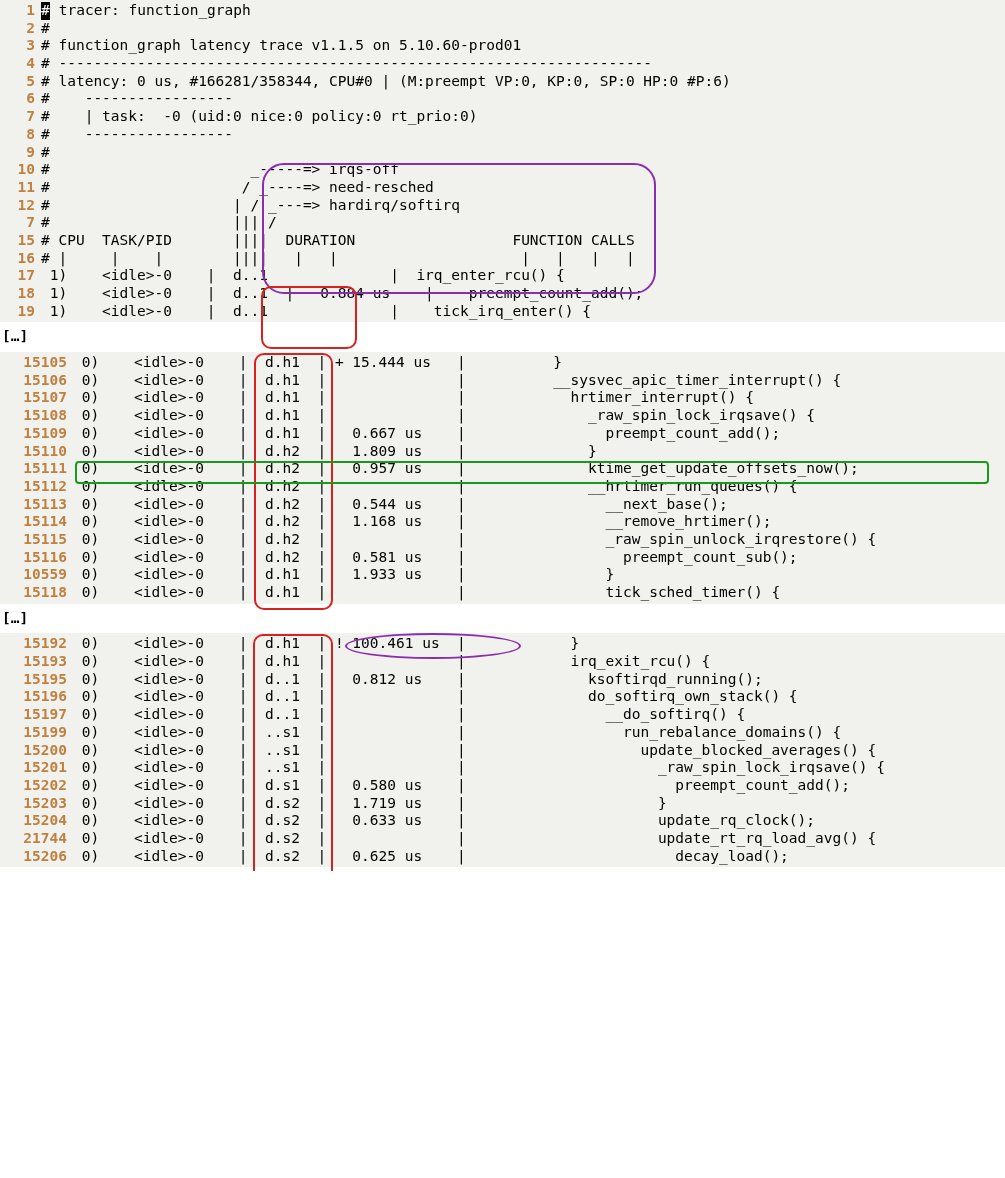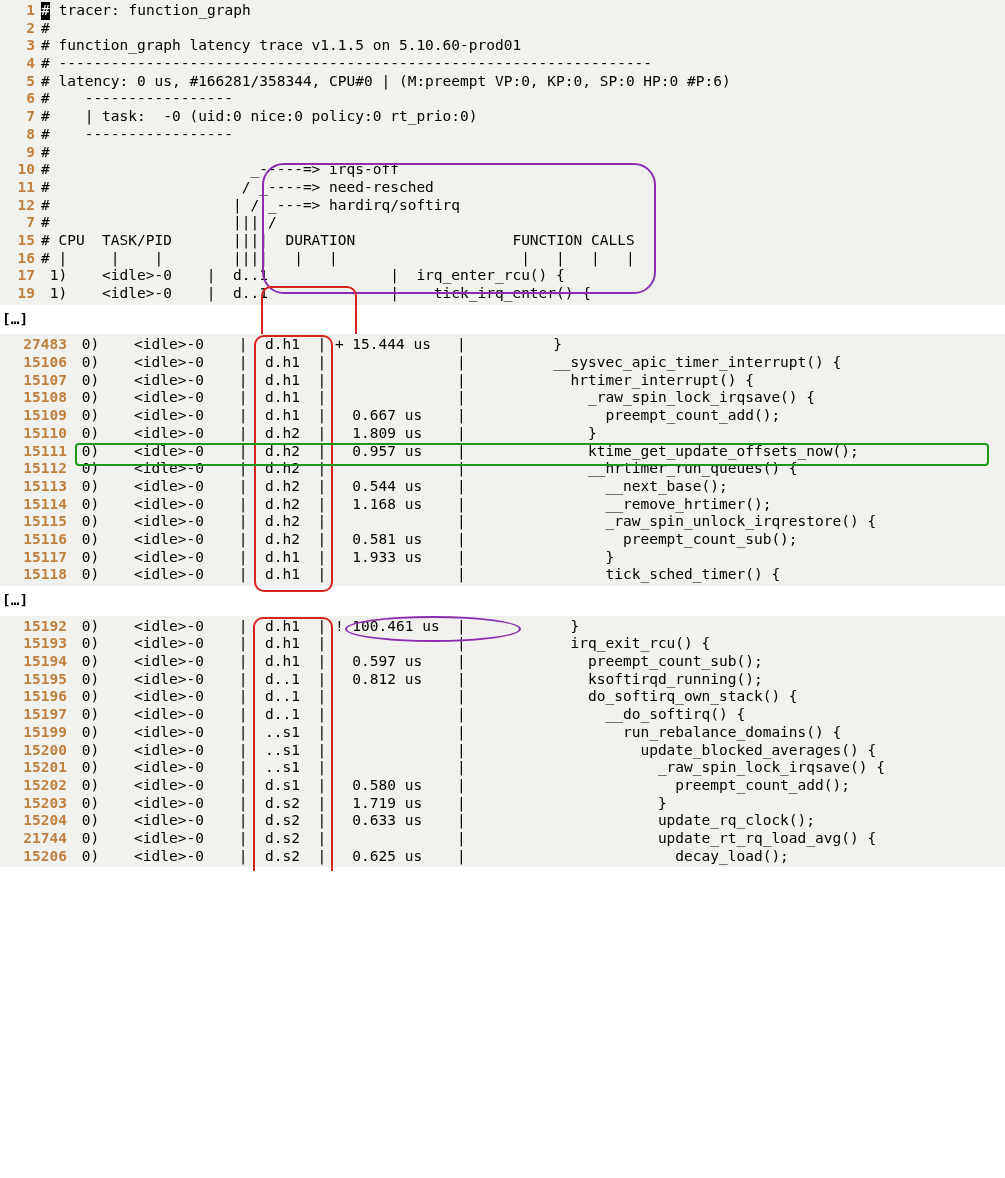--- a/index.html
+++ b/index.html
@@ -71,52 +71,52 @@
       <div class="row"><span class="ln ln1">7</span><span class="code">#    | task:  -0 (uid:0 nice:0 policy:0 rt_prio:0)</span></div>
       <div class="row"><span class="ln ln1">8</span><span class="code">#    -----------------</span></div>
       <div class="row"><span class="ln ln1">9</span><span class="code">#</span></div>
       <div class="row"><span class="ln ln1">10</span><span class="code">#                       _-----=&gt; irqs-off        </span></div>
       <div class="row"><span class="ln ln1">11</span><span class="code">#                      / _----=&gt; need-resched    </span></div>
       <div class="row"><span class="ln ln1">12</span><span class="code">#                     | / _---=&gt; hardirq/softirq </span></div>
       <div class="row"><span class="ln ln1">7</span><span class="code">#                     ||| /                      </span></div>
       <div class="row"><span class="ln ln1">15</span><span class="code"># CPU  TASK/PID       ||||  DURATION                  FUNCTION CALLS</span></div>
       <div class="row"><span class="ln ln1">16</span><span class="code"># |     |    |        ||||   |   |                     |   |   |   |</span></div>
       <div class="row"><span class="ln ln1">17</span><span class="code"> 1)    &lt;idle&gt;-0    |  d..1              |  irq_enter_rcu() {</span></div>
+      <div class="row"><span class="ln ln1">18</span><span class="code"> 1)    &lt;idle&gt;-0    |  d..1  |   0.884 us    |    preempt_count_add();</span></div>
       <div class="row"><span class="ln ln1">19</span><span class="code"> 1)    &lt;idle&gt;-0    |  d..1              |    tick_irq_enter() {</span></div>
       <div class="hl" style="left: 262px; top: 163px; width: 390px; height: 127px; border: 2px solid rgb(138, 45, 176); border-radius: 22px;"></div>
       <div class="hl" style="left: 261px; top: 286px; width: 92px; height: 59px; border: 2px solid rgb(216, 34, 31); border-radius: 10px;"></div>
     </div>
 
   <div class="sep">[…]</div>
 
   <div class="block" id="b2">
-      <div class="row"><span class="ln ln2">27483</span><span class="code"> 0)    &lt;idle&gt;-0    |  d.h1  | + 15.444 us   |          }</span></div>
+      <div class="row"><span class="ln ln2">15105</span><span class="code"> 0)    &lt;idle&gt;-0    |  d.h1  | + 15.444 us   |          }</span></div>
       <div class="row"><span class="ln ln2">15106</span><span class="code"> 0)    &lt;idle&gt;-0    |  d.h1  |               |          __sysvec_apic_timer_interrupt() {</span></div>
       <div class="row"><span class="ln ln2">15107</span><span class="code"> 0)    &lt;idle&gt;-0    |  d.h1  |               |            hrtimer_interrupt() {</span></div>
       <div class="row"><span class="ln ln2">15108</span><span class="code"> 0)    &lt;idle&gt;-0    |  d.h1  |               |              _raw_spin_lock_irqsave() {</span></div>
       <div class="row"><span class="ln ln2">15109</span><span class="code"> 0)    &lt;idle&gt;-0    |  d.h1  |   0.667 us    |                preempt_count_add();</span></div>
       <div class="row"><span class="ln ln2">15110</span><span class="code"> 0)    &lt;idle&gt;-0    |  d.h2  |   1.809 us    |              }</span></div>
       <div class="row"><span class="ln ln2">15111</span><span class="code"> 0)    &lt;idle&gt;-0    |  d.h2  |   0.957 us    |              ktime_get_update_offsets_now();</span></div>
       <div class="row"><span class="ln ln2">15112</span><span class="code"> 0)    &lt;idle&gt;-0    |  d.h2  |               |              __hrtimer_run_queues() {</span></div>
       <div class="row"><span class="ln ln2">15113</span><span class="code"> 0)    &lt;idle&gt;-0    |  d.h2  |   0.544 us    |                __next_base();</span></div>
       <div class="row"><span class="ln ln2">15114</span><span class="code"> 0)    &lt;idle&gt;-0    |  d.h2  |   1.168 us    |                __remove_hrtimer();</span></div>
       <div class="row"><span class="ln ln2">15115</span><span class="code"> 0)    &lt;idle&gt;-0    |  d.h2  |               |                _raw_spin_unlock_irqrestore() {</span></div>
       <div class="row"><span class="ln ln2">15116</span><span class="code"> 0)    &lt;idle&gt;-0    |  d.h2  |   0.581 us    |                  preempt_count_sub();</span></div>
-      <div class="row"><span class="ln ln2">15117</span><span class="code"> 0)    &lt;idle&gt;-0    |  d.h1  |   1.933 us    |                }</span></div>
+      <div class="row"><span class="ln ln2">10559</span><span class="code"> 0)    &lt;idle&gt;-0    |  d.h1  |   1.933 us    |                }</span></div>
       <div class="row"><span class="ln ln2">15118</span><span class="code"> 0)    &lt;idle&gt;-0    |  d.h1  |               |                tick_sched_timer() {</span></div>
       <div class="hl" style="left: 254px; top: 1px; width: 75px; height: 253px; border: 2px solid rgb(216, 34, 31); border-radius: 10px;"></div>
       <div class="hl" style="left: 75px; top: 109px; width: 910px; height: 19px; border: 2px solid rgb(26, 154, 26); border-radius: 4px;"></div>
     </div>
 
   <div class="sep">[…]</div>
 
   <div class="block" id="b3">
       <div class="row"><span class="ln ln2">15192</span><span class="code"> 0)    &lt;idle&gt;-0    |  d.h1  | ! 100.461 us  |            }</span></div>
       <div class="row"><span class="ln ln2">15193</span><span class="code"> 0)    &lt;idle&gt;-0    |  d.h1  |               |            irq_exit_rcu() {</span></div>
-      <div class="row"><span class="ln ln2">15194</span><span class="code"> 0)    &lt;idle&gt;-0    |  d.h1  |   0.597 us    |              preempt_count_sub();</span></div>
       <div class="row"><span class="ln ln2">15195</span><span class="code"> 0)    &lt;idle&gt;-0    |  d..1  |   0.812 us    |              ksoftirqd_running();</span></div>
       <div class="row"><span class="ln ln2">15196</span><span class="code"> 0)    &lt;idle&gt;-0    |  d..1  |               |              do_softirq_own_stack() {</span></div>
       <div class="row"><span class="ln ln2">15197</span><span class="code"> 0)    &lt;idle&gt;-0    |  d..1  |               |                __do_softirq() {</span></div>
       <div class="row"><span class="ln ln2">15199</span><span class="code"> 0)    &lt;idle&gt;-0    |  ..s1  |               |                  run_rebalance_domains() {</span></div>
       <div class="row"><span class="ln ln2">15200</span><span class="code"> 0)    &lt;idle&gt;-0    |  ..s1  |               |                    update_blocked_averages() {</span></div>
       <div class="row"><span class="ln ln2">15201</span><span class="code"> 0)    &lt;idle&gt;-0    |  ..s1  |               |                      _raw_spin_lock_irqsave() {</span></div>
       <div class="row"><span class="ln ln2">15202</span><span class="code"> 0)    &lt;idle&gt;-0    |  d.s1  |   0.580 us    |                        preempt_count_add();</span></div>
       <div class="row"><span class="ln ln2">15203</span><span class="code"> 0)    &lt;idle&gt;-0    |  d.s2  |   1.719 us    |                      }</span></div>
       <div class="row"><span class="ln ln2">15204</span><span class="code"> 0)    &lt;idle&gt;-0    |  d.s2  |   0.633 us    |                      update_rq_clock();</span></div>
       <div class="row"><span class="ln ln2">21744</span><span class="code"> 0)    &lt;idle&gt;-0    |  d.s2  |               |                      update_rt_rq_load_avg() {</span></div>

